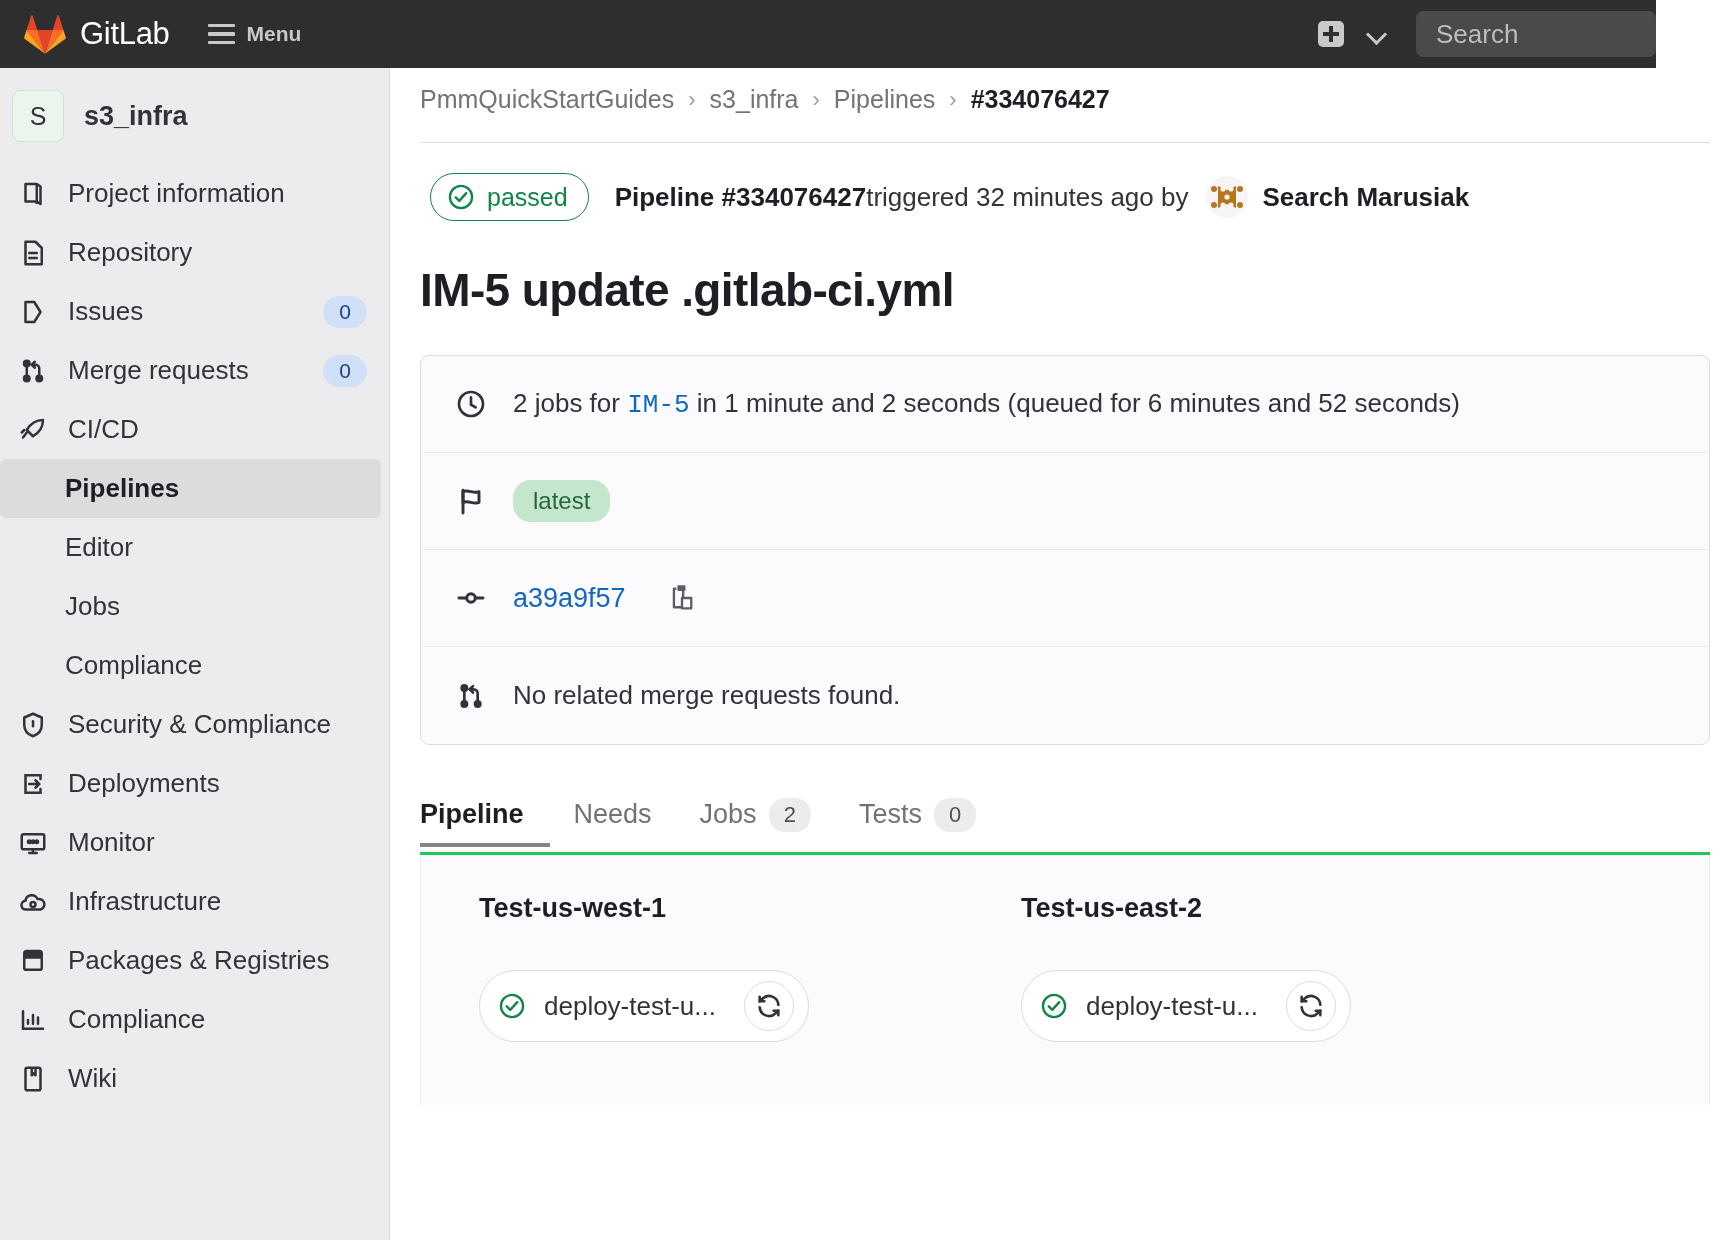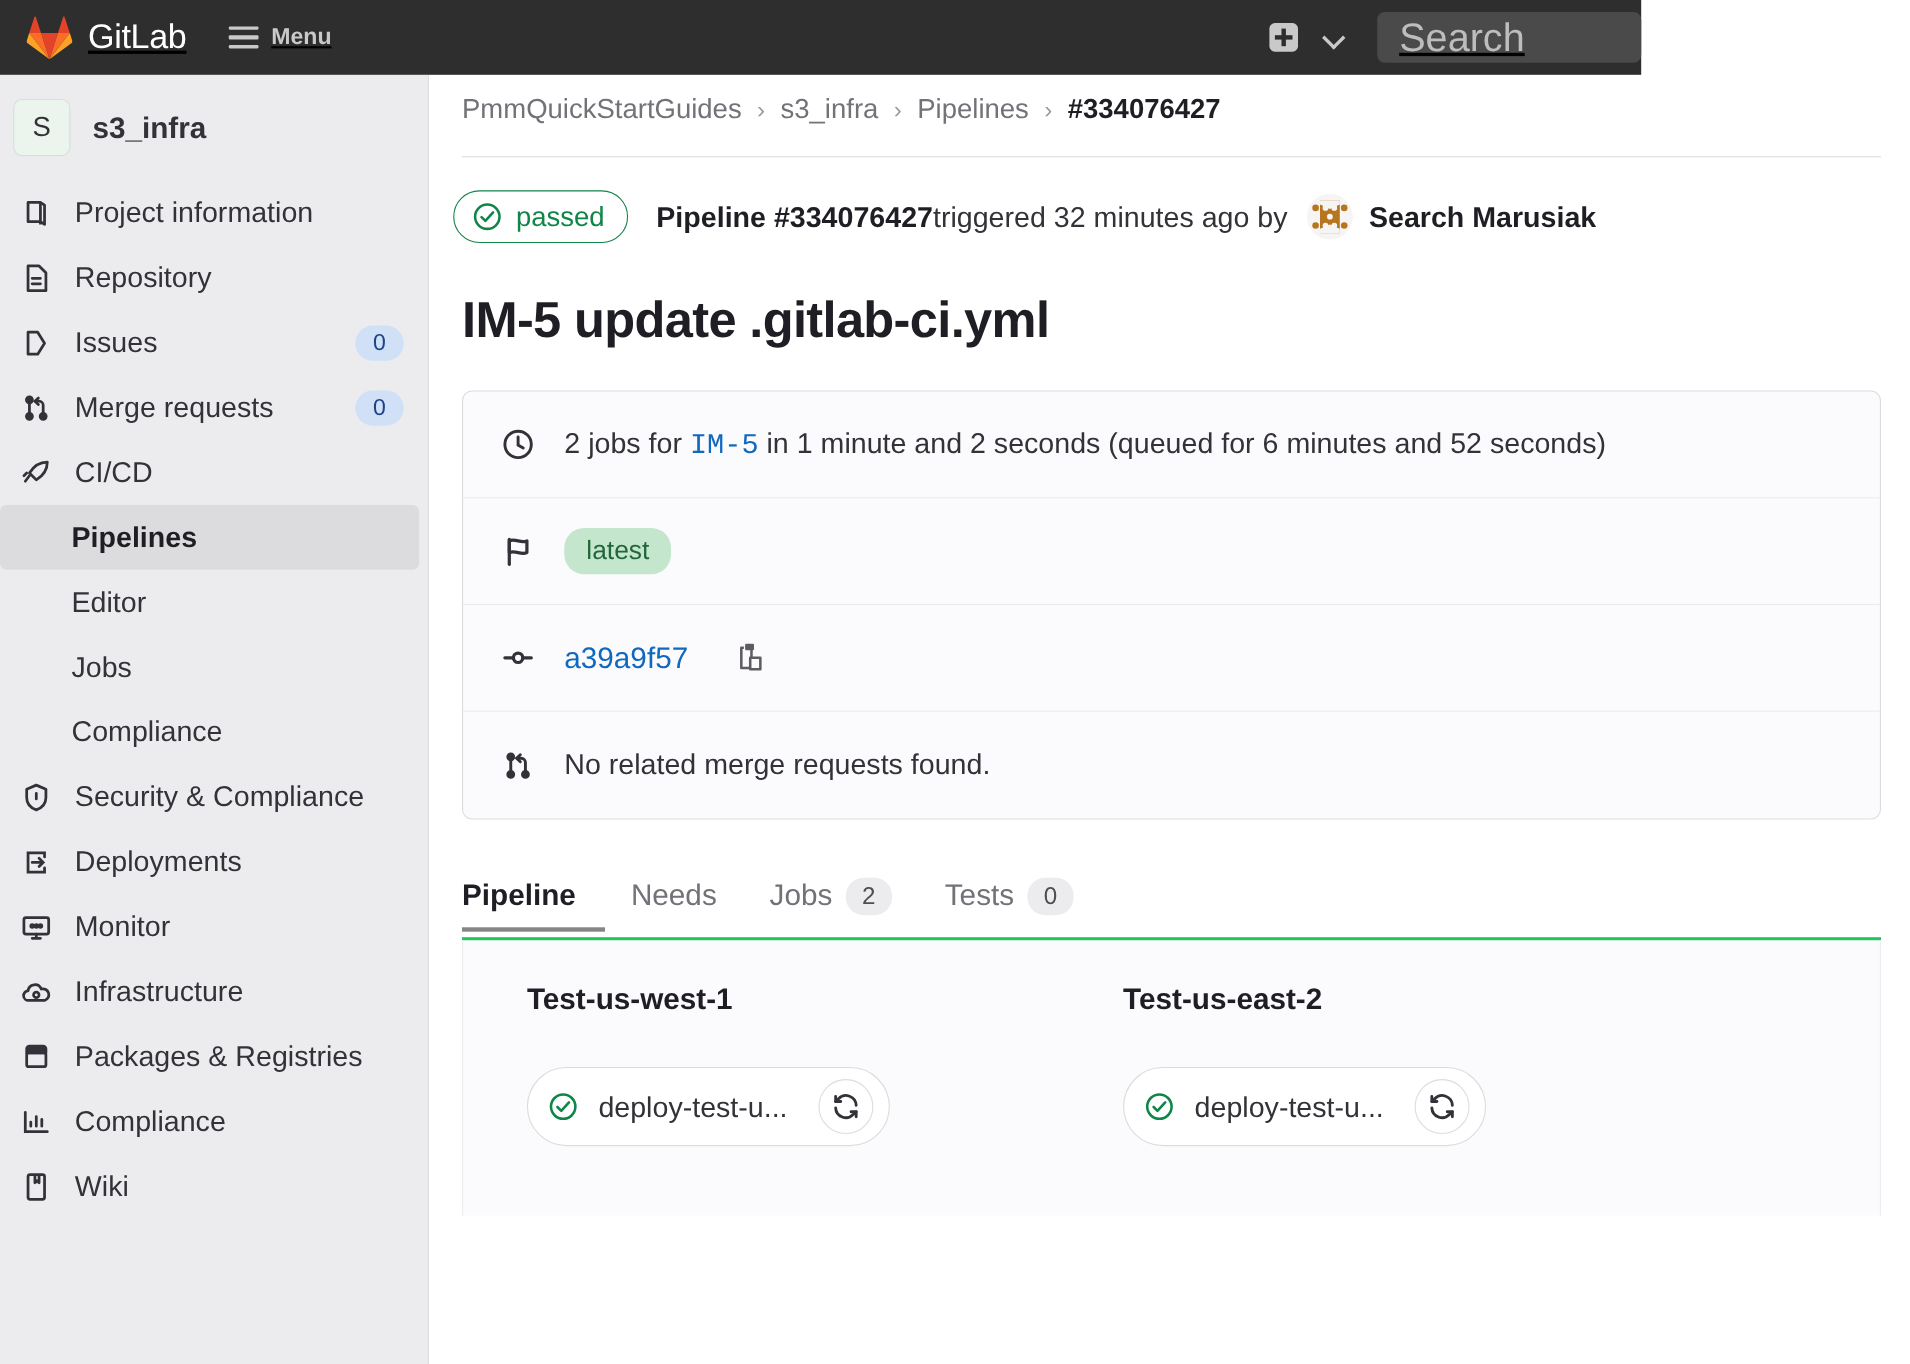--- a/index.html
+++ b/index.html
@@ -10,26 +10,25 @@
     overflow: hidden;
     background: #fff;
     font-family: "Liberation Sans", sans-serif;
     -webkit-font-smoothing: antialiased;
   }
 
   
   .navbar {
     position: absolute;
     top: 0; left: 0;
-    width: 1492px; height: 68px;
+    width: 1656px; height: 68px;
     background: #2e2e2e;
     display: flex;
     align-items: center;
     z-index: 20;
-    text-decoration: underline;
   }
   .nav-brand {
     display: flex;
     align-items: center;
     gap: 14px;
     margin-left: 24px;
   }
   .gl-logo { width: 42px; height: 40px; display: block; }
   .brand-text {
     color: #fff;
@@ -88,21 +87,21 @@
   }
   .search-box {
     margin-left: 28px;
     width: 240px; height: 46px;
     background: #4a4a4a;
     border-radius: 7px;
     display: flex;
     align-items: center;
     padding-left: 20px;
     color: #bdbdbd;
-    font-size: 36px;
+    font-size: 26px;
     overflow: hidden;
     white-space: nowrap;
   }
 
   
   .sidebar {
     position: absolute;
     top: 68px; left: 0;
     width: 390px;
     height: 1172px;
@@ -201,21 +200,21 @@
     margin-left: 30px;
     width: 1290px;
     height: 1px;
     background: #dcdcde;
   }
 
   .pipeline-head {
     display: flex;
     align-items: center;
     gap: 26px;
-    padding: 30px 0 0 22px;
+    padding: 30px 0 0 40px;
     white-space: nowrap;
   }
   .badge-passed {
     display: inline-flex;
     align-items: center;
     gap: 12px;
     height: 48px;
     padding: 0 20px 0 16px;
     border: 1px solid #108548;
     border-radius: 25px;

